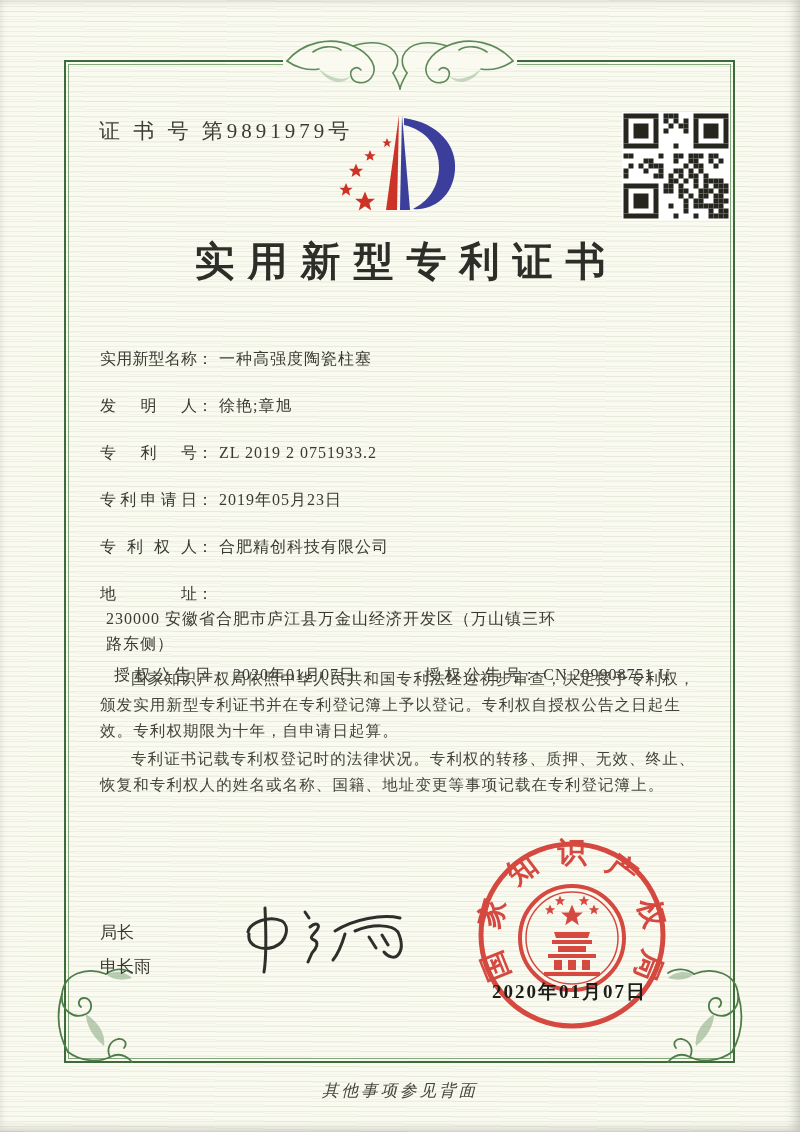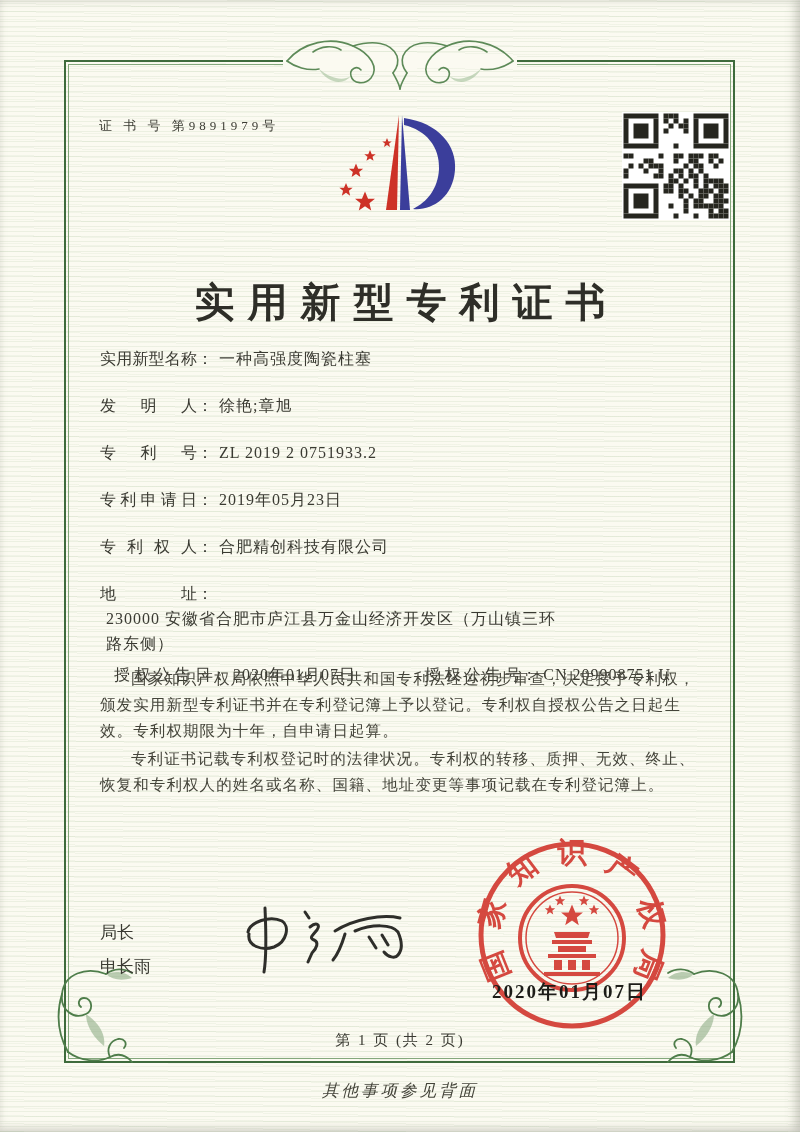--- a/index.html
+++ b/index.html
@@ -20,30 +20,30 @@
     border:2.5px solid #3e6b3c;
   }
   .frame::after {
     content:""; position:absolute; inset:2px; border:1px solid #84a87c;
   }
 
   .decor { position:absolute; pointer-events:none; }
 
   .cert-no {
     position:absolute; left:99px; top:117px;
-    font-size:13px; letter-spacing:4px; color:#3c3c34;
+    font-size:21px; letter-spacing:4px; color:#3c3c34;
   }
 
   .logo-svg { position:absolute; left:333px; top:110px; }
   .qr { position:absolute; left:622px; top:112px; width:108px; height:108px; background:#ffffff; }
 
   .title {
     position:absolute; left:0; top:234px; width:100%;
     text-align:center; font-size:40px; font-weight:700;
-    letter-spacing:13px; text-indent:13px; color:#2e2e28;margin-top:41px;
+    letter-spacing:13px; text-indent:13px; color:#2e2e28;
   }
 
   .fields { position:absolute; left:100px; top:346px; width:560px; font-size:16px; }
   .field-row { margin-bottom:22px; line-height:25px; white-space:nowrap; }
   .field-row.addr { margin-bottom:6px; white-space:normal; }
   .flabel {
     display:inline-block; width:97px; text-align:justify; text-align-last:justify;
     vertical-align:top; color:#3a3a32;
   }
   .fcolon { display:inline-block; vertical-align:top; }
@@ -363,16 +363,15 @@
       <rect x="90" y="108" width="28" height="6"></rect>
       <rect x="80" y="116" width="48" height="4"></rect>
       <rect x="86" y="122" width="8" height="10"></rect>
       <rect x="100" y="122" width="8" height="10"></rect>
       <rect x="114" y="122" width="8" height="10"></rect>
       <rect x="76" y="134" width="56" height="4"></rect>
     </g>
   </svg>
   <div class="seal-date">2020年01月07日</div>
 
-  <div class="page-info">第 1 页 (共 2 页)</div>
   <div class="back-note">其他事项参见背面</div>
 
 </div>
 
 </body></html>

